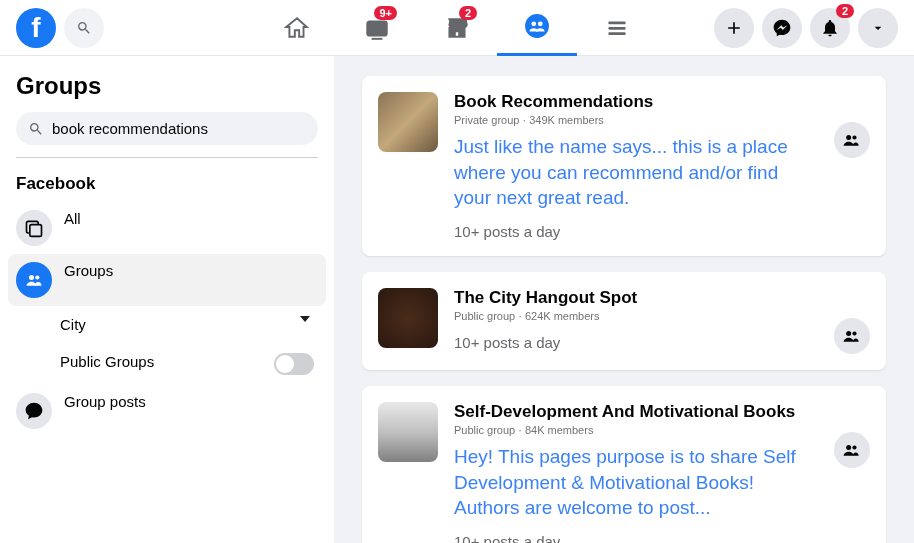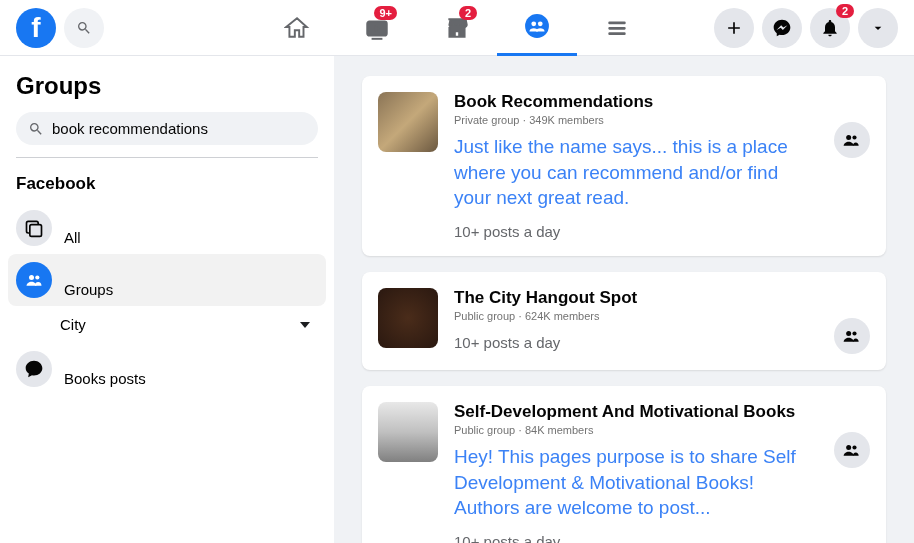--- a/index.html
+++ b/index.html
@@ -15,26 +15,26 @@
 .badge{position:absolute;top:6px;right:20px;background:#e41e3f;color:#fff;font-size:11px;font-weight:bold;border-radius:10px;padding:1px 5px;min-width:18px;text-align:center}
 .nav-right{margin-left:auto;display:flex;gap:8px}
 .circ-btn{width:40px;height:40px;background:#e4e6eb;border-radius:50%;display:flex;align-items:center;justify-content:center;cursor:pointer;position:relative}
 .main{display:flex;height:calc(543px - 56px)}
 .sidebar{width:334px;padding:16px 8px;overflow-y:auto}
 .sidebar h1{font-size:24px;font-weight:bold;padding:0 8px 12px}
 .search-box{background:#f0f2f5;border-radius:20px;display:flex;align-items:center;padding:8px 12px;margin:0 8px 12px}
 .search-box input{border:none;background:transparent;outline:none;font-size:15px;margin-left:8px;flex:1;color:#050505}
 .divider{height:1px;background:#ced0d4;margin:0 8px 16px}
 .filters-title{font-size:17px;font-weight:600;padding:0 8px 8px}
-.filter-row{display:flex;align-items:flex-end;padding:8px;border-radius:8px;cursor:pointer}
+.filter-row{display:flex;align-items:flex-start;padding:8px;border-radius:8px;cursor:pointer}
 .filter-row.active{background:#f2f2f2}
 .filter-icon{width:36px;height:36px;background:#e4e6eb;border-radius:50%;display:flex;align-items:center;justify-content:center;margin-right:12px}
 .filter-icon.active{background:#1877f2}
 .filter-row .label{font-size:15px;font-weight:500}
-.sub-filter{display:flex;align-items:center;padding:10px 8px 10px 52px;cursor:pointer;border-radius:8px}
+.sub-filter{display:flex;align-items:flex-start;padding:10px 8px 10px 52px;cursor:pointer;border-radius:8px}
 .sub-filter .label{font-size:15px;flex:1}
 .dropdown-caret{width:0;height:0;border-left:5px solid transparent;border-right:5px solid transparent;border-top:6px solid #1c1e21;margin-right:8px}
 .toggle{width:40px;height:22px;background:#ced0d4;border-radius:11px;position:relative;margin-right:4px}
 .toggle::after{content:"";position:absolute;width:18px;height:18px;background:#fff;border-radius:50%;top:2px;left:2px}
 .content{flex:1;background:#f0f2f5;padding:20px 28px;overflow-y:auto}
 .card{background:#fff;border-radius:8px;box-shadow:0 1px 2px rgba(0,0,0,0.1);padding:16px;margin-bottom:16px;display:flex;gap:16px;align-items:flex-start}
 .group-img{width:60px;height:60px;border-radius:8px;background:linear-gradient(135deg,#8a7456,#c4a87a,#6b5840);flex-shrink:0}
 .group-img.g2{background:radial-gradient(circle,#4a2c1a,#2a1810)}
 .group-img.g3{background:linear-gradient(180deg,#e8e8e8,#c0c0c0,#808080)}
 .group-info{flex:1}
@@ -148,28 +148,32 @@
             <path d="M13 19c0-2.5 1.5-4.5 4-4.5s4 2 4 4.5"></path>
           </svg>
       </div>
       <span class="label">Groups</span>
     </div>
 
     <div class="sub-filter">
       <span class="label">City</span>
       <div class="dropdown-caret"></div>
     </div>
+    <div class="sub-filter">
+      <span class="label">Public Groups</span>
+      <div class="toggle"></div>
+    </div>
 
     <div class="filter-row">
       <div class="filter-icon">
         <svg width="20" height="20" viewBox="0 0 24 24" fill="#050505">
             <path d="M12 2C6.5 2 2 5.9 2 10.7c0 2.7 1.5 5.1 3.8 6.7L5 22l4.6-2.6c.8.2 1.6.3 2.4.3 5.5 0 10-3.9 10-8.7S17.5 2 12 2z"></path>
           </svg>
       </div>
-      <span class="label">Books posts</span>
+      <span class="label">Group posts</span>
     </div>
   </div>
 
   <div class="content">
     <div class="card">
       <div class="group-img"></div>
       <div class="group-info">
         <div class="group-name">Book Recommendations</div>
         <div class="group-meta">Private group · 349K members</div>
         <div class="group-desc">Just like the name says... this is a place where you can recommend and/or find your next great read.</div>

